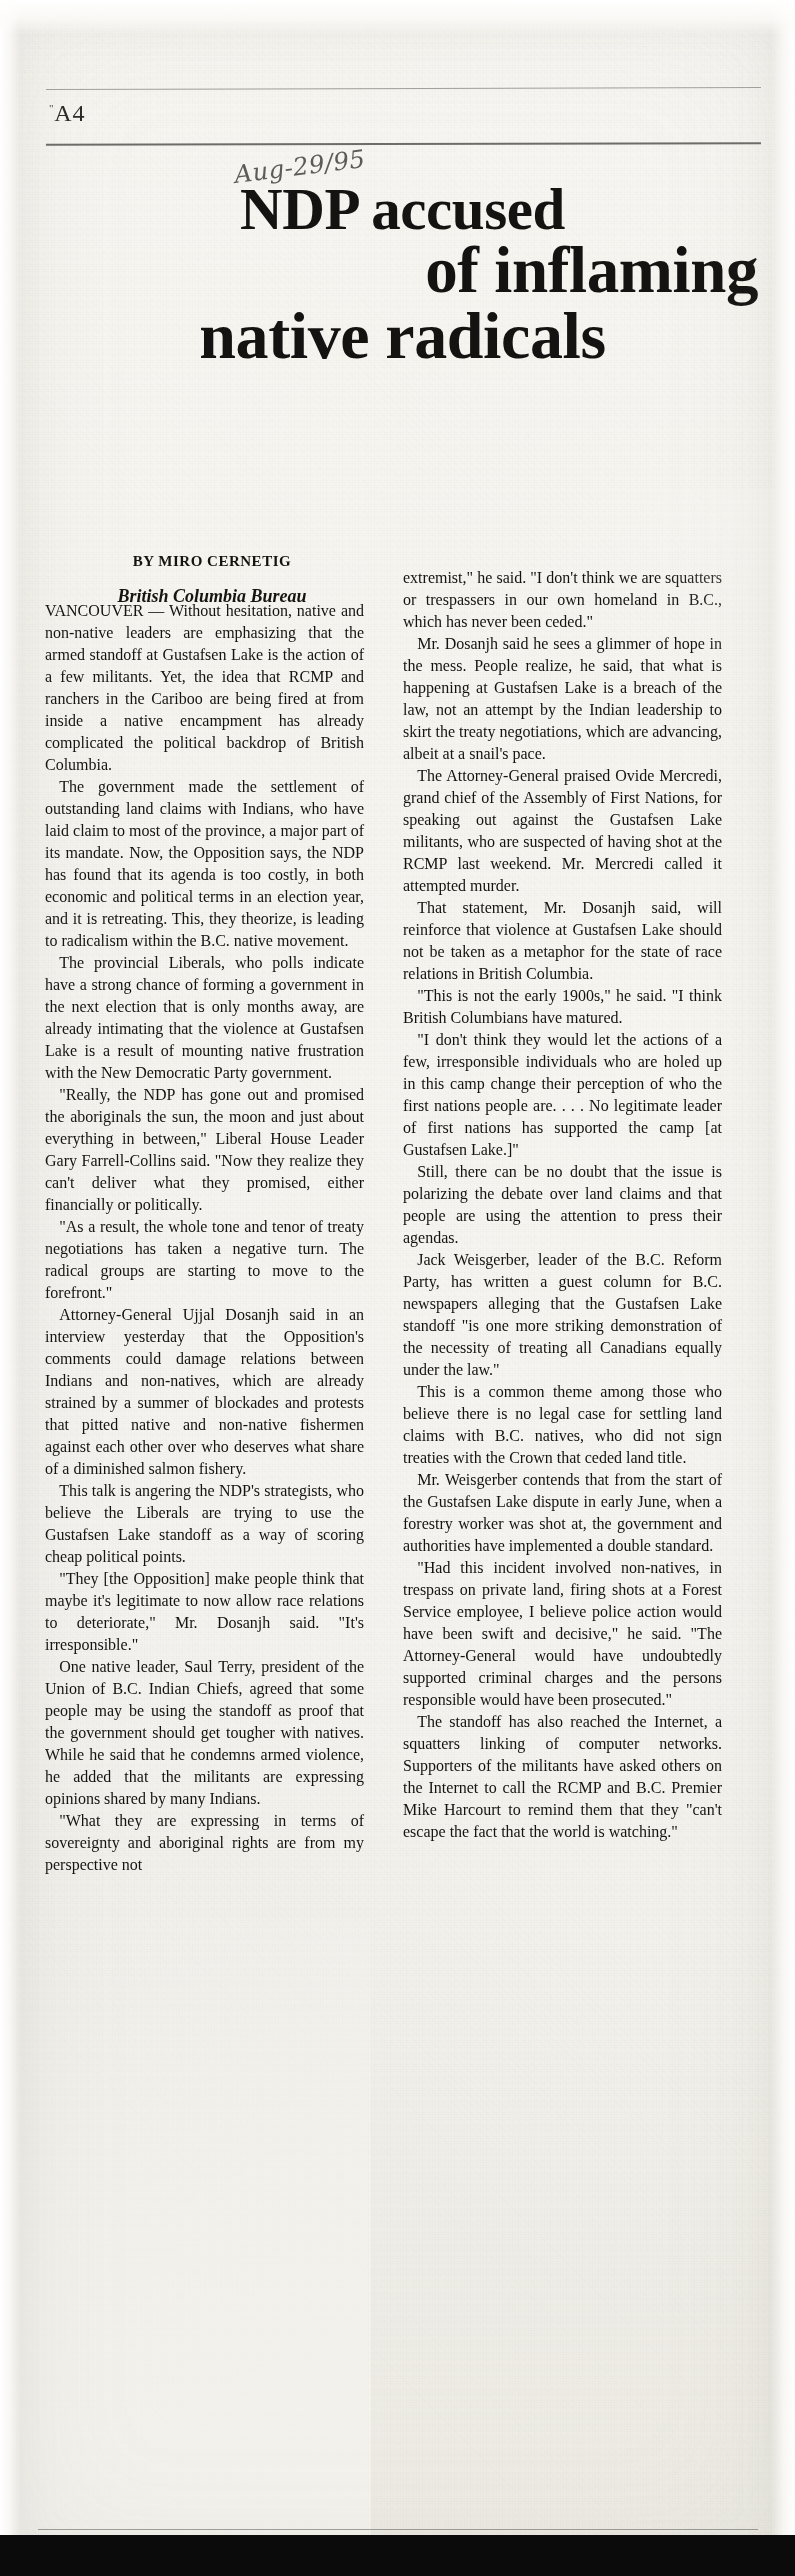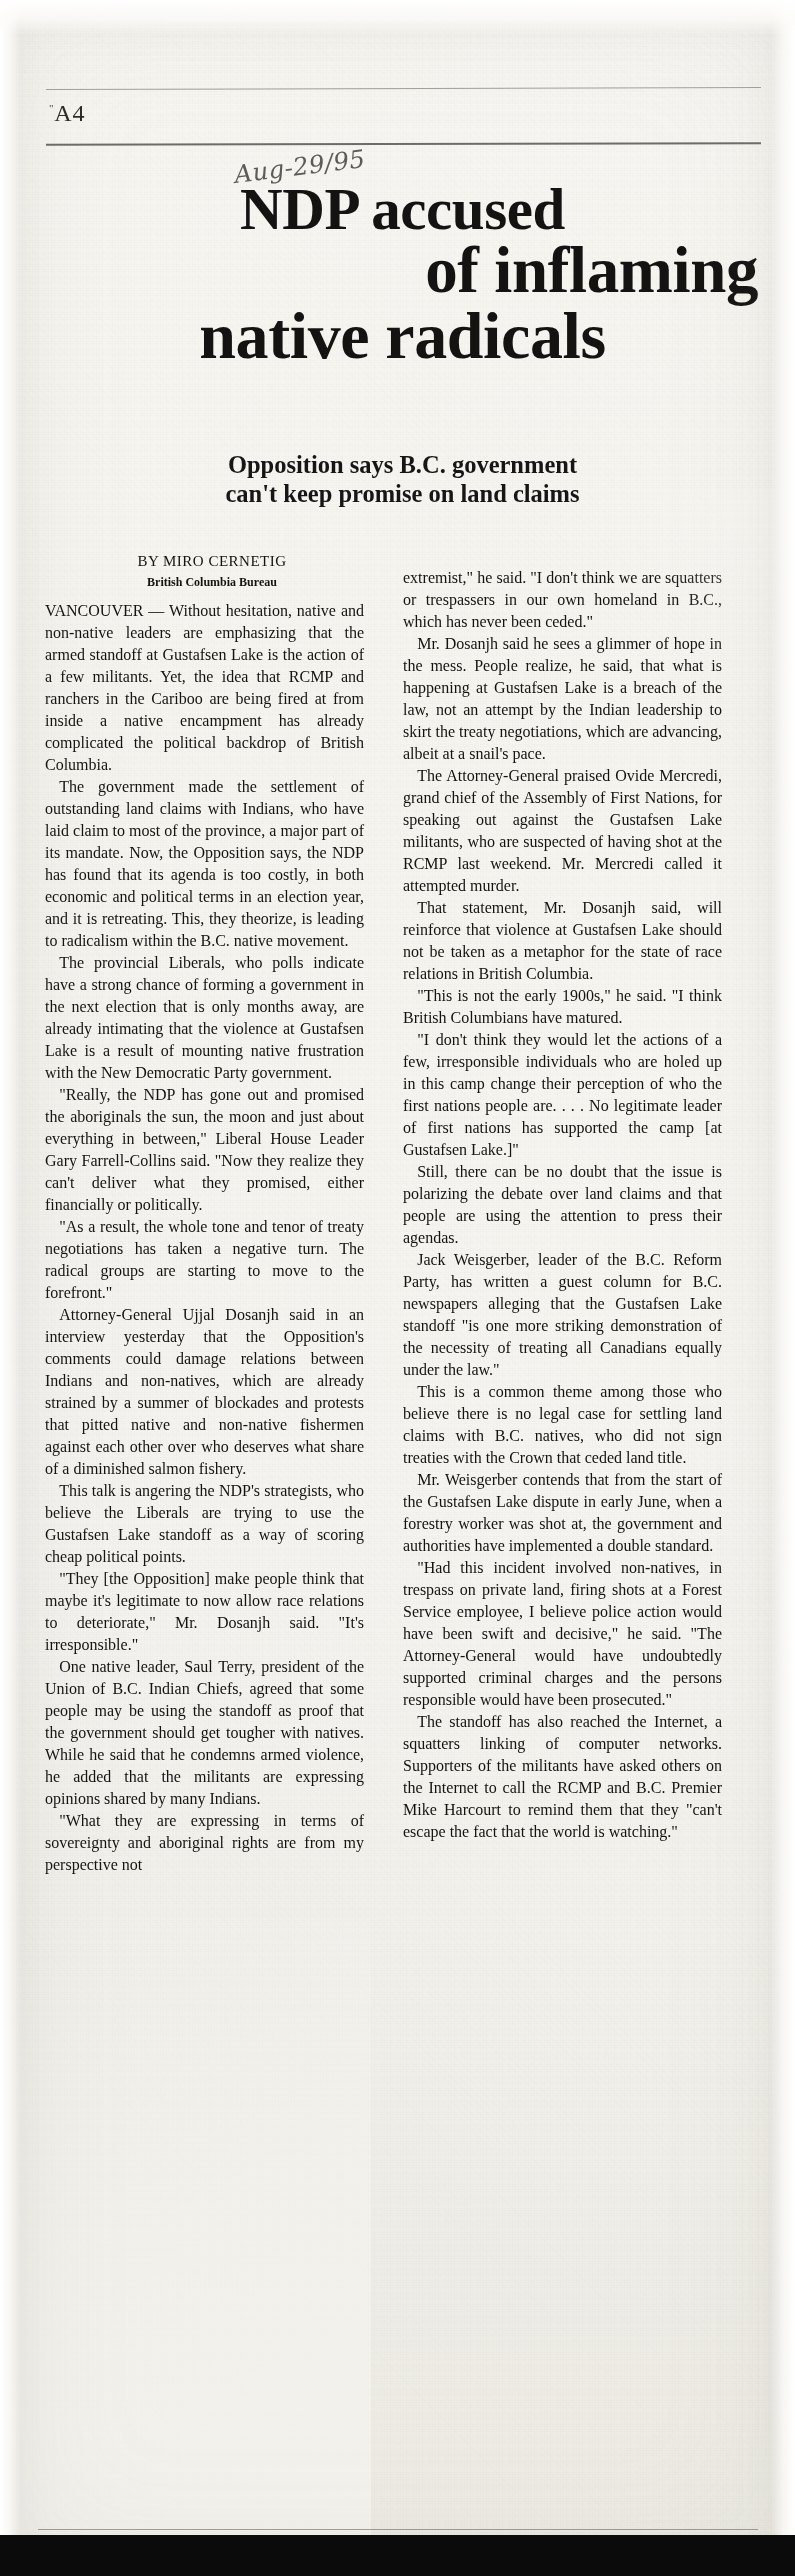--- a/index.html
+++ b/index.html
@@ -148,31 +148,32 @@
   
   .byline {
     position: absolute;
     left: 46px; top: 553px;
     width: 332px;
     text-align: center;
     color: #15140f;
   }
   .byline .author {
     font-family: "Liberation Serif", serif;
-    font-weight: 400;
+    font-weight: 700;
     font-size: 15px;
     letter-spacing: 0.5px;
     display: block;
   }
   .byline .bureau {
     font-family: "Liberation Serif", serif;
     font-weight: 700;
-    font-size: 12px;
+    font-size: 18px;
     display: block;
-    margin-top: 5px;
+    margin-top: 16px;
+    font-style: italic;
   }
 
   
   .col {
     position: absolute;
     top: 600px;
     width: 319px;
     font-family: "Liberation Serif", serif;
     font-size: 16px;
     line-height: 22px;
@@ -220,24 +221,20 @@
   <div class="folio-rule-bottom"></div>
 
   <div class="handdate">Aug-29/95</div>
 
   <div class="headline">
     <span class="hl hl-1">NDP accused</span>
     <span class="hl hl-2">of inflaming</span>
     <span class="hl hl-3">native radicals</span>
   </div>
 
-  <div class="deck">
-    <span class="dk">Opposition says B.C. government</span>
-    <span class="dk">can't keep promise on land claims</span>
-  </div>
 
   <div class="byline">
     <span class="author">BY MIRO CERNETIG</span>
     <span class="bureau">British Columbia Bureau</span>
   </div>
 
   <div class="col col-left">
       <p class="no-indent">VANCOUVER — Without hesitation, native and non-native leaders are emphasizing that the armed standoff at Gustafsen Lake is the action of a few militants. Yet, the idea that RCMP and ranchers in the Cariboo are being fired at from inside a native encampment has already complicated the political backdrop of British Columbia.</p>
       <p>The government made the settlement of outstanding land claims with Indians, who have laid claim to most of the province, a major part of its mandate. Now, the Opposition says, the NDP has found that its agenda is too costly, in both economic and political terms in an election year, and it is retreating. This, they theorize, is leading to radicalism within the B.C. native movement.</p>
       <p>The provincial Liberals, who polls indicate have a strong chance of forming a government in the next election that is only months away, are already intimating that the violence at Gustafsen Lake is a result of mounting native frustration with the New Democratic Party government.</p>

